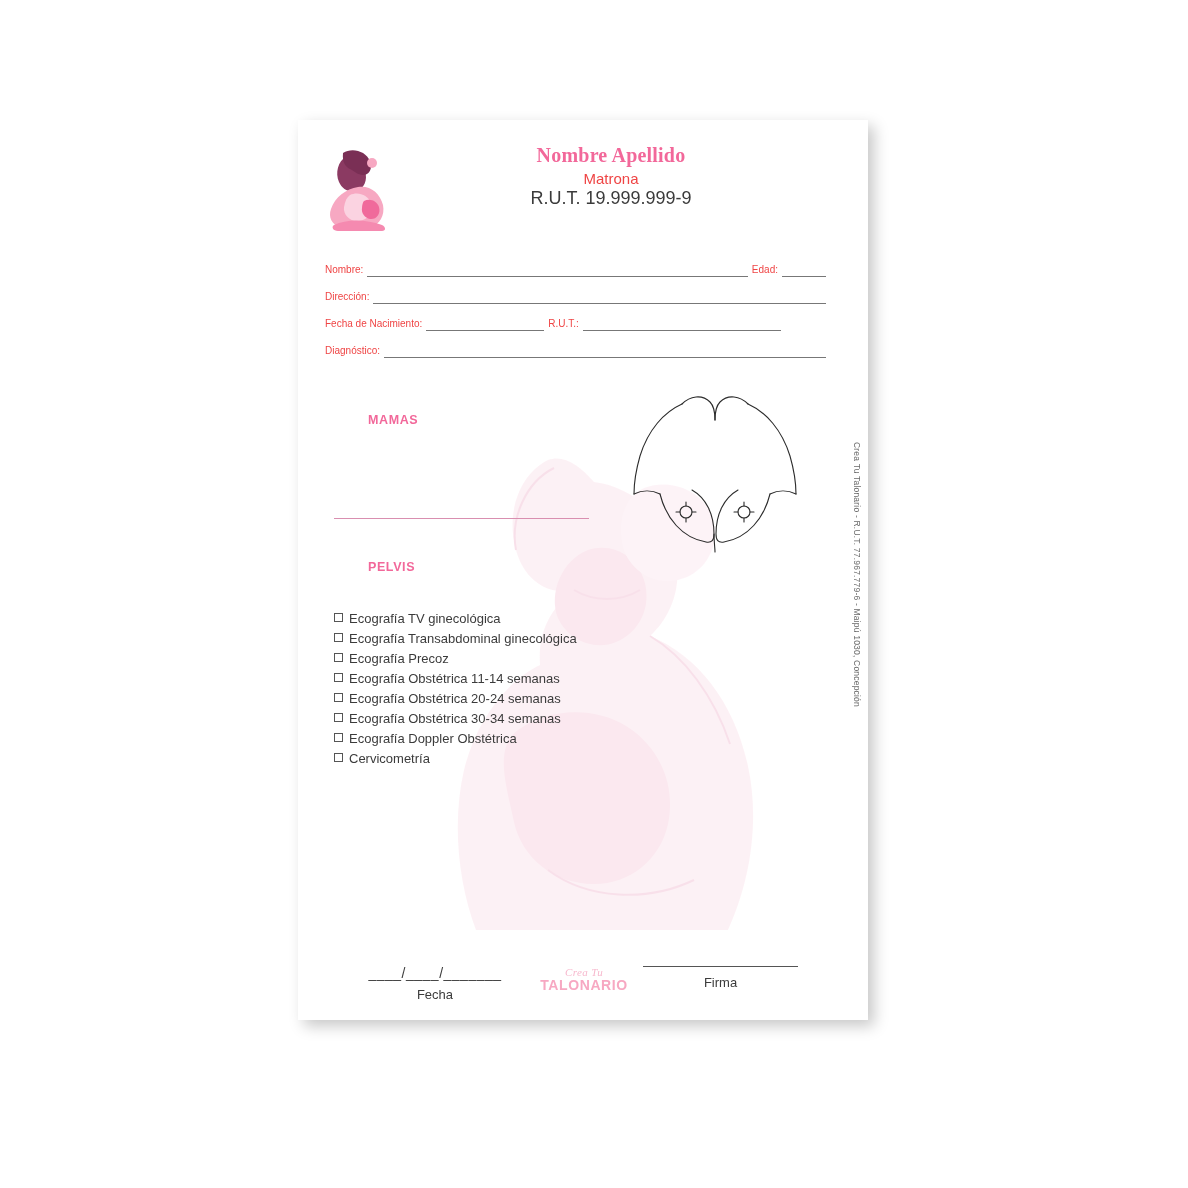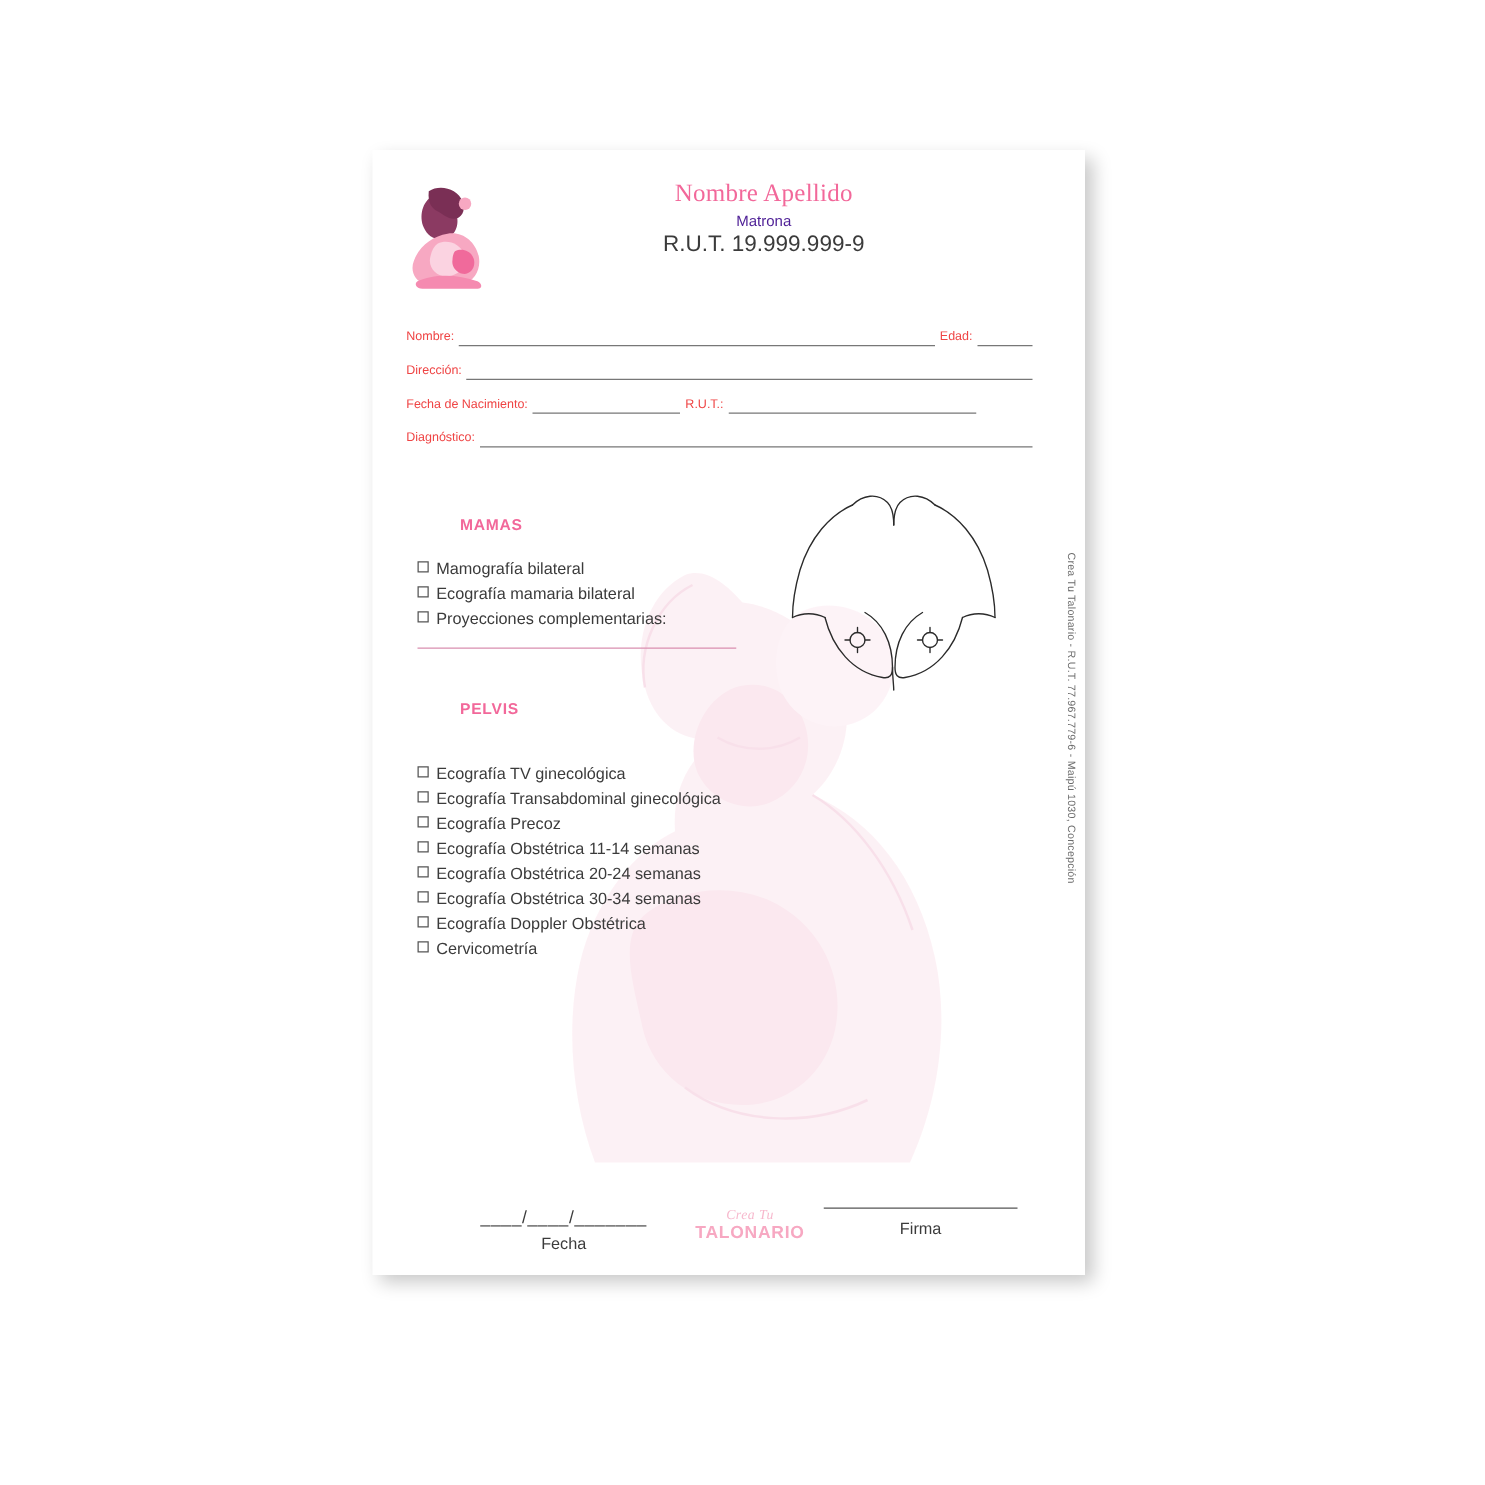--- a/index.html
+++ b/index.html
@@ -53,29 +53,29 @@
 
   .header-text {
     position: absolute;
     left: 118px;
     top: 24px;
     width: 390px;
     text-align: center;
   }
   .doc-name {
     font-family: "Liberation Serif", serif;
-    font-weight: normal;
+    font-weight: bold;
     font-size: 20px;
     color: #f2689a;
     letter-spacing: 0.2px;
     margin: 0 0 3px 0;
   }
   .doc-role {
-    font-size: 12px;
-    color: #4c1d95;
+    font-size: 15px;
+    color: #ef4444;
     margin: 0 0 1px 0;
     text-align: center;
   }
   .doc-line {
     font-size: 18px;
     color: #3b3b3b;
     margin: 0 0 1px 0;
   }
 
   
@@ -154,21 +154,21 @@
     position: absolute;
     left: 322px;
     top: 270px;
     width: 190px;
     height: 190px;
   }
 
   
   .footer {
     position: absolute;
-    left: 16px;
+    left: 0;
     top: 845px;
     width: 570px;
     height: 60px;
   }
   .sig-block {
     position: absolute;
     text-align: center;
     font-size: 13px;
     color: #3b3b3b;
   }
@@ -286,34 +286,20 @@
 
       <div class="field-row">
         <span class="field-label">Diagnóstico:</span>
         <span class="rule grow"></span>
       </div>
 
     </div>
 
     <div class="section-title" id="mamas-title">MAMAS</div>
 
-    <div class="check-list" id="mamas-list">
-      <div class="check-item">
-        <span class="box"></span>
-        <span>Mamografía bilateral</span>
-      </div>
-      <div class="check-item">
-        <span class="box"></span>
-        <span>Ecografía mamaria bilateral</span>
-      </div>
-      <div class="check-item">
-        <span class="box"></span>
-        <span>Proyecciones complementarias:</span>
-      </div>
-    </div>
 
     <div class="write-rule"></div>
 
     <svg class="breast-diagram" viewBox="0 0 190 190" xmlns="http://www.w3.org/2000/svg">
       <g fill="none" stroke="#2b2b2b" stroke-width="1.1" stroke-linecap="round">
         <path d="M62 14 C70 6 82 4 90 12 C94 16 95 22 95 30"></path>
         <path d="M128 14 C120 6 108 4 100 12 C96 16 95 22 95 30"></path>
         <path d="M62 14 C44 22 28 40 20 66 C16 80 14 92 14 104"></path>
         <path d="M128 14 C146 22 162 40 170 66 C174 80 176 92 176 104"></path>
         <path d="M14 104 C22 100 32 100 40 104"></path>

